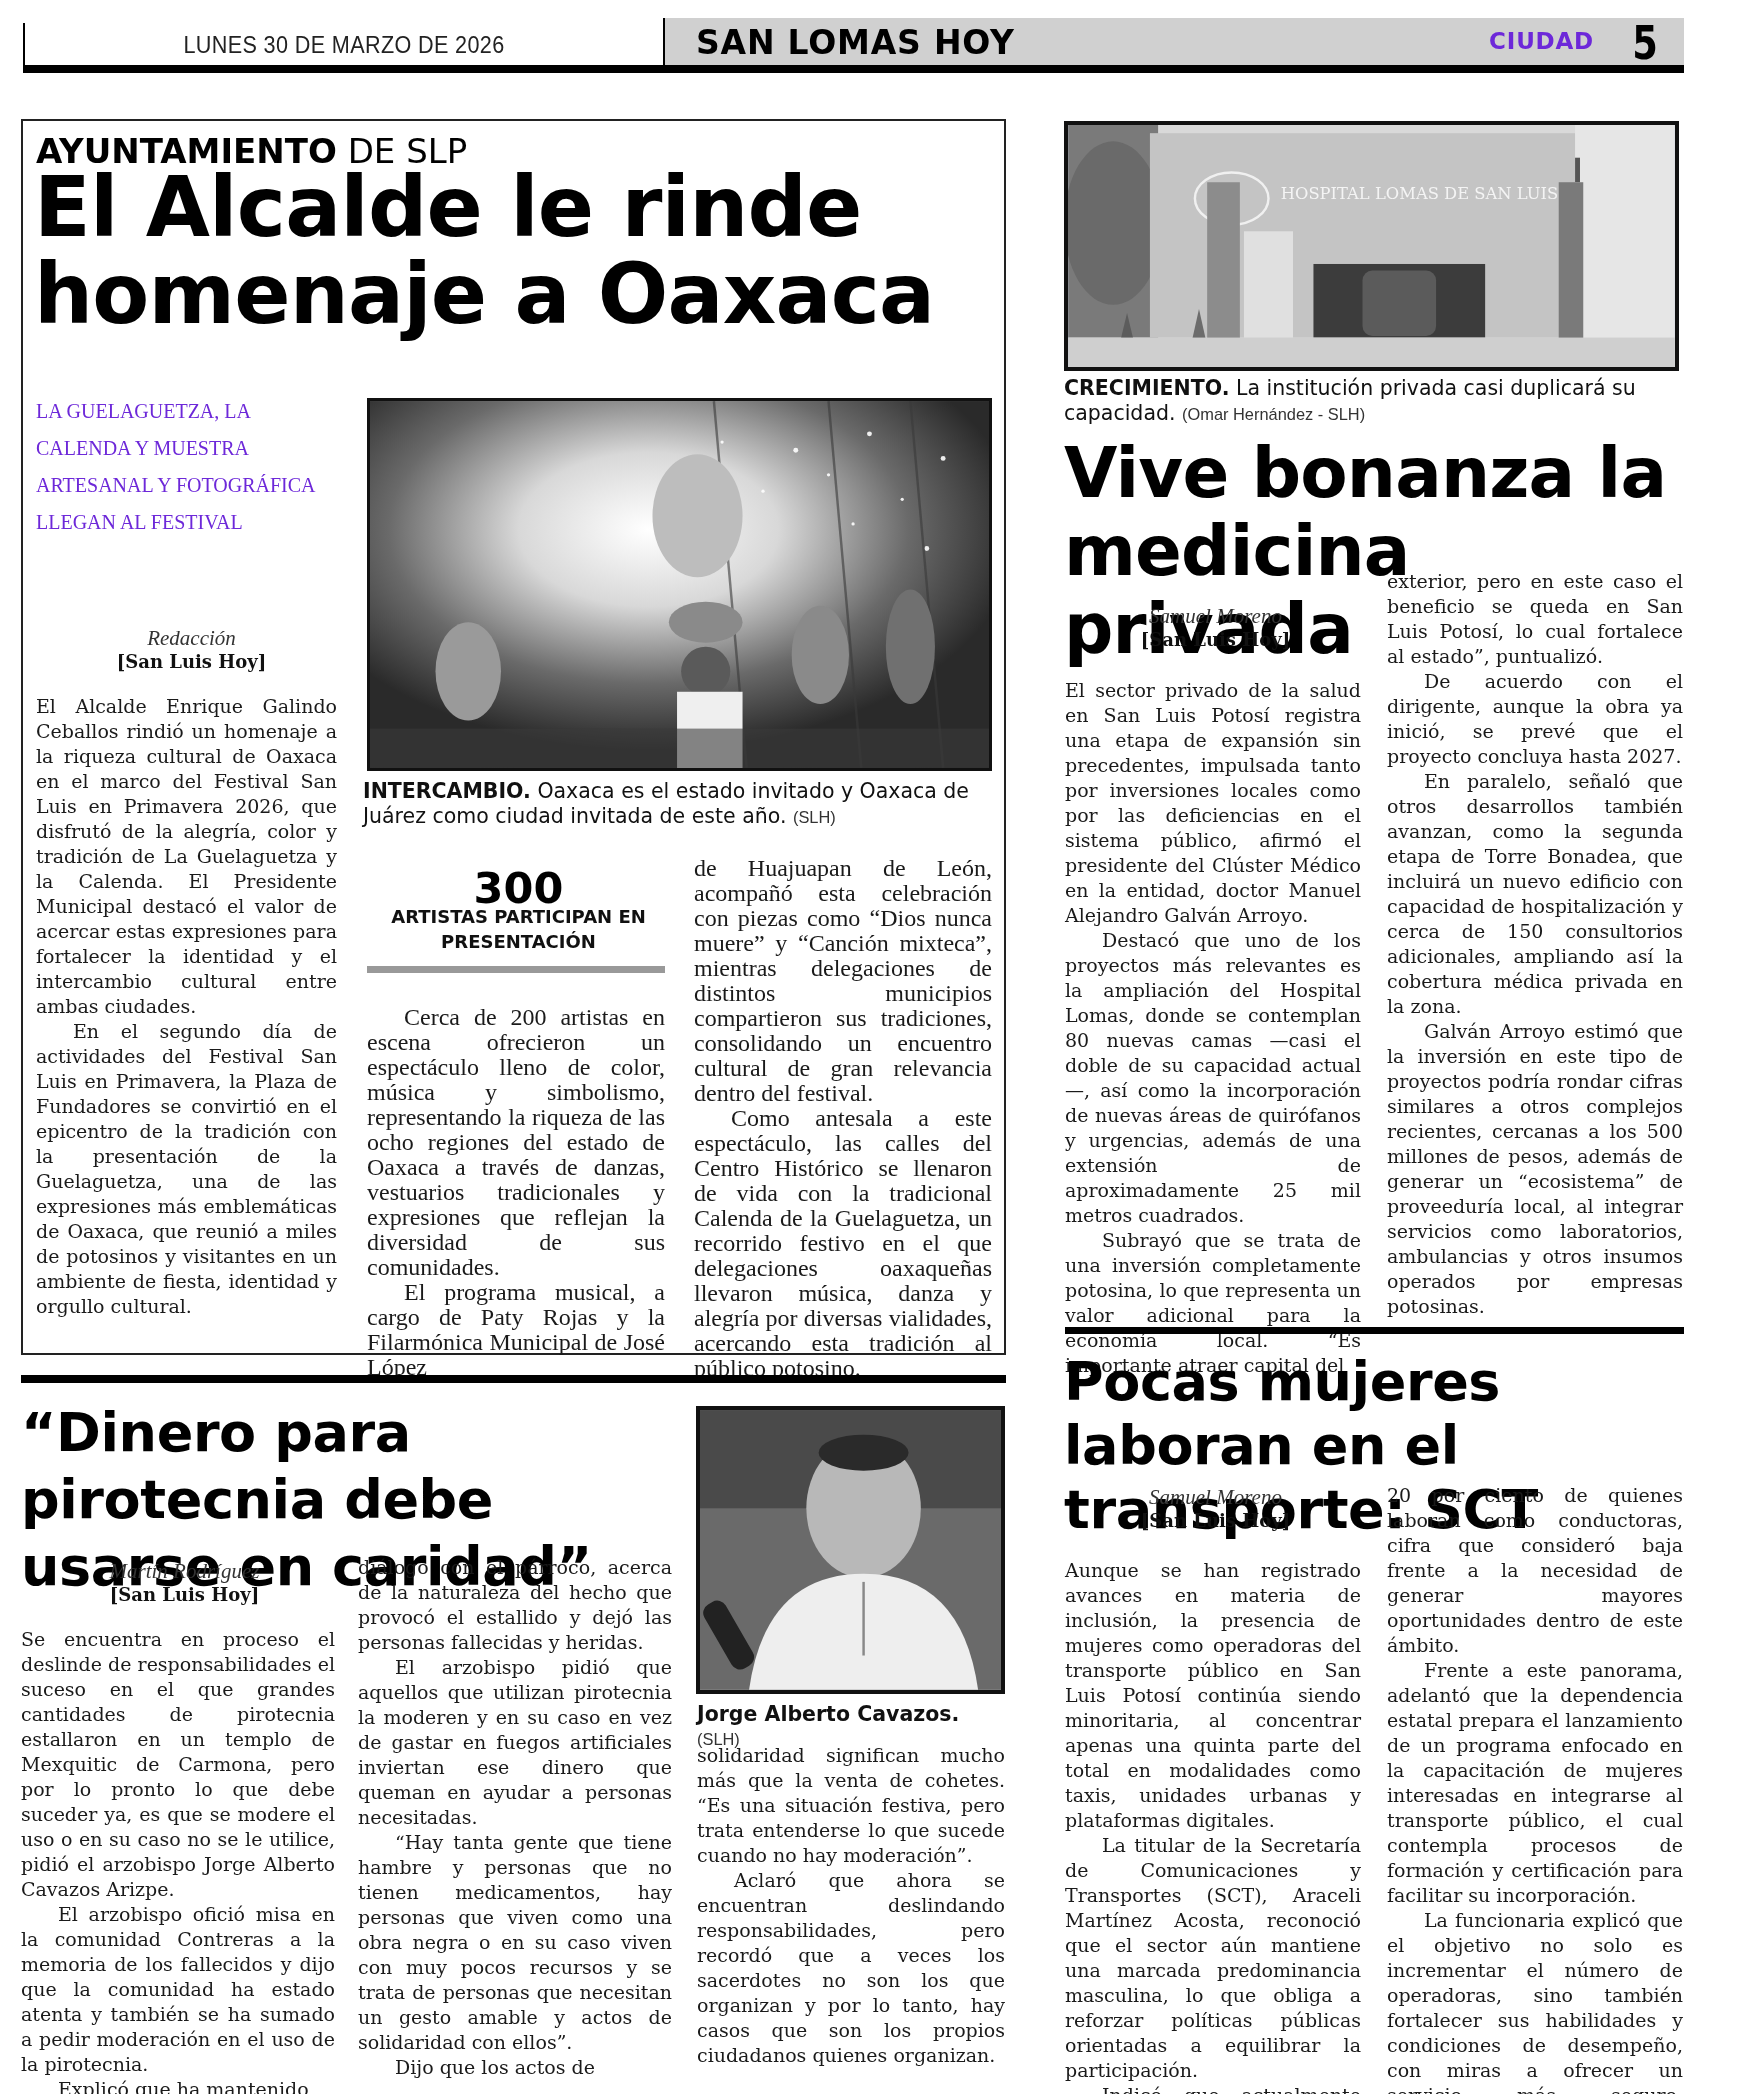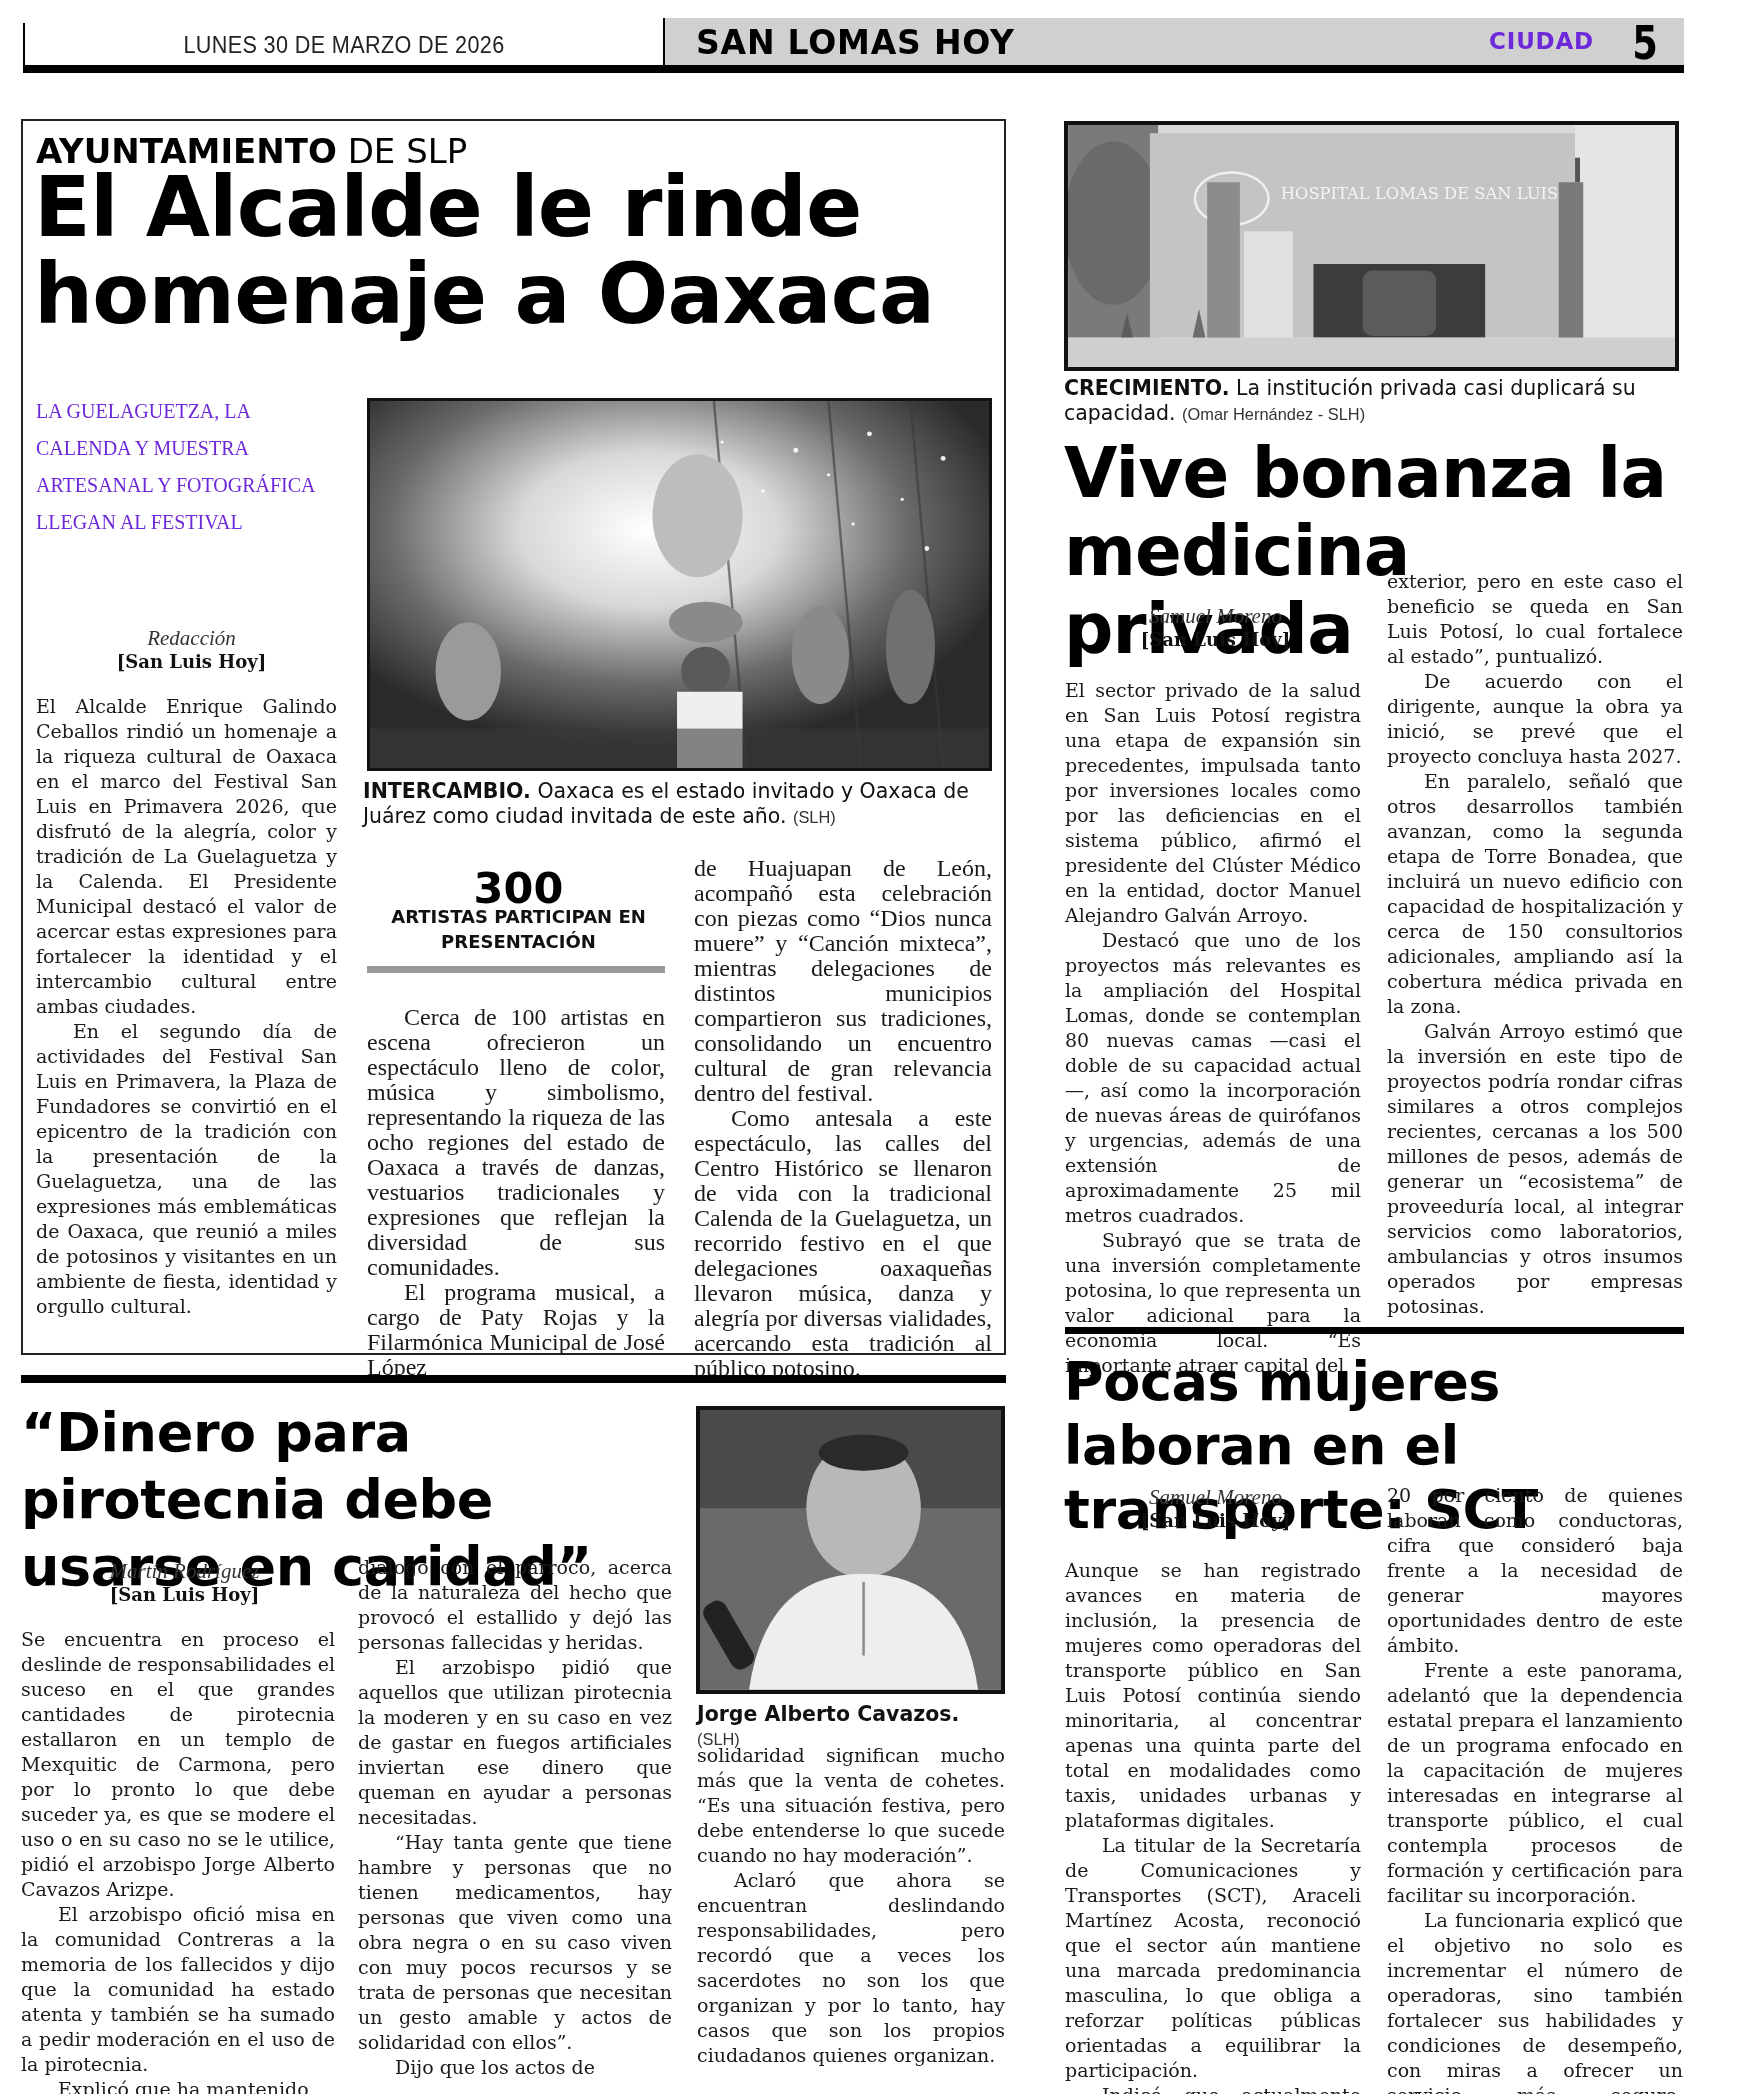--- a/index.html
+++ b/index.html
@@ -137,21 +137,21 @@
     <rect x="0" y="400" width="756" height="48" fill="#3a3a3a" opacity="0.6"></rect>
   </svg>
 </div>
 <div class="abs" id="cap1"><b>INTERCAMBIO.</b> <span>Oaxaca es el estado invitado y Oaxaca de Juárez como ciudad invitada de este año.</span> <span class="credit">(SLH)</span></div>
 
 <div class="abs" id="pq-num">300</div>
 <div class="abs" id="pq-text">ARTISTAS PARTICIPAN EN PRESENTACIÓN</div>
 <div class="abs" id="pq-rule"></div>
 
 <div class="abs body cond" id="b1c2">
-  <p style="text-indent:37px">Cerca de 100 artistas en escena ofrecieron un espectáculo lleno de color, música y simbolismo, representando la riqueza de las ocho regiones del estado de Oaxaca a través de danzas, vestuarios tradicionales y expresiones que reflejan la diversidad de sus comunidades.</p>
+  <p style="text-indent:37px">Cerca de 200 artistas en escena ofrecieron un espectáculo lleno de color, música y simbolismo, representando la riqueza de las ocho regiones del estado de Oaxaca a través de danzas, vestuarios tradicionales y expresiones que reflejan la diversidad de sus comunidades.</p>
   <p>El programa musical, a cargo de Paty Rojas y la Filarmónica Municipal de José López</p>
 </div>
 <div class="abs body cond" id="b1c3">
   <p>de Huajuapan de León, acompañó esta celebración con piezas como “Dios nunca muere” y “Canción mixteca”, mientras delegaciones de distintos municipios compartieron sus tradiciones, consolidando un encuentro cultural de gran relevancia dentro del festival.</p>
   <p>Como antesala a este espectáculo, las calles del Centro Histórico se llenaron de vida con la tradicional Calenda de la Guelaguetza, un recorrido festivo en el que delegaciones oaxaqueñas llevaron música, danza y alegría por diversas vialidades, acercando esta tradición al público potosino.</p>
 </div>
 
 <div class="abs" id="photo2">
   <svg width="607" height="242" viewBox="0 0 742 296">
     <rect width="742" height="296" fill="#d9d9d9"></rect>
@@ -230,16 +230,16 @@
     <rect x="0" y="0" width="368" height="120" fill="#4a4a4a"></rect>
     <ellipse cx="200" cy="120" rx="70" ry="85" fill="#b8b8b8"></ellipse>
     <ellipse cx="200" cy="52" rx="55" ry="22" fill="#2a2a2a"></ellipse>
     <path d="M60,342 Q80,200 200,200 Q320,200 340,342 Z" fill="#eeeeee"></path>
     <line x1="200" y1="210" x2="200" y2="300" stroke="#888" stroke-width="3"></line>
     <rect x="20" y="230" width="30" height="90" rx="12" fill="#222" transform="rotate(-30 35 275)"></rect>
   </svg>
 </div>
 <div class="abs" id="cap3"><b>Jorge Alberto Cavazos.</b> <span class="credit">(SLH)</span></div>
 <div class="abs body" id="bl3">
-  <p>solidaridad significan mucho más que la venta de cohetes. “Es una situación festiva, pero debe entenderse lo que sucede cuando no hay moderación”.</p>
+  <p>solidaridad significan mucho más que la venta de cohetes. “Es una situación festiva, pero trata entenderse lo que sucede cuando no hay moderación”.</p>
   <p>Aclaró que ahora se encuentran deslindando responsabilidades, pero recordó que a veces los sacerdotes no son los que organizan y por lo tanto, hay casos que son los propios ciudadanos quienes organizan.</p>
 </div>
 
 
 </body></html>

